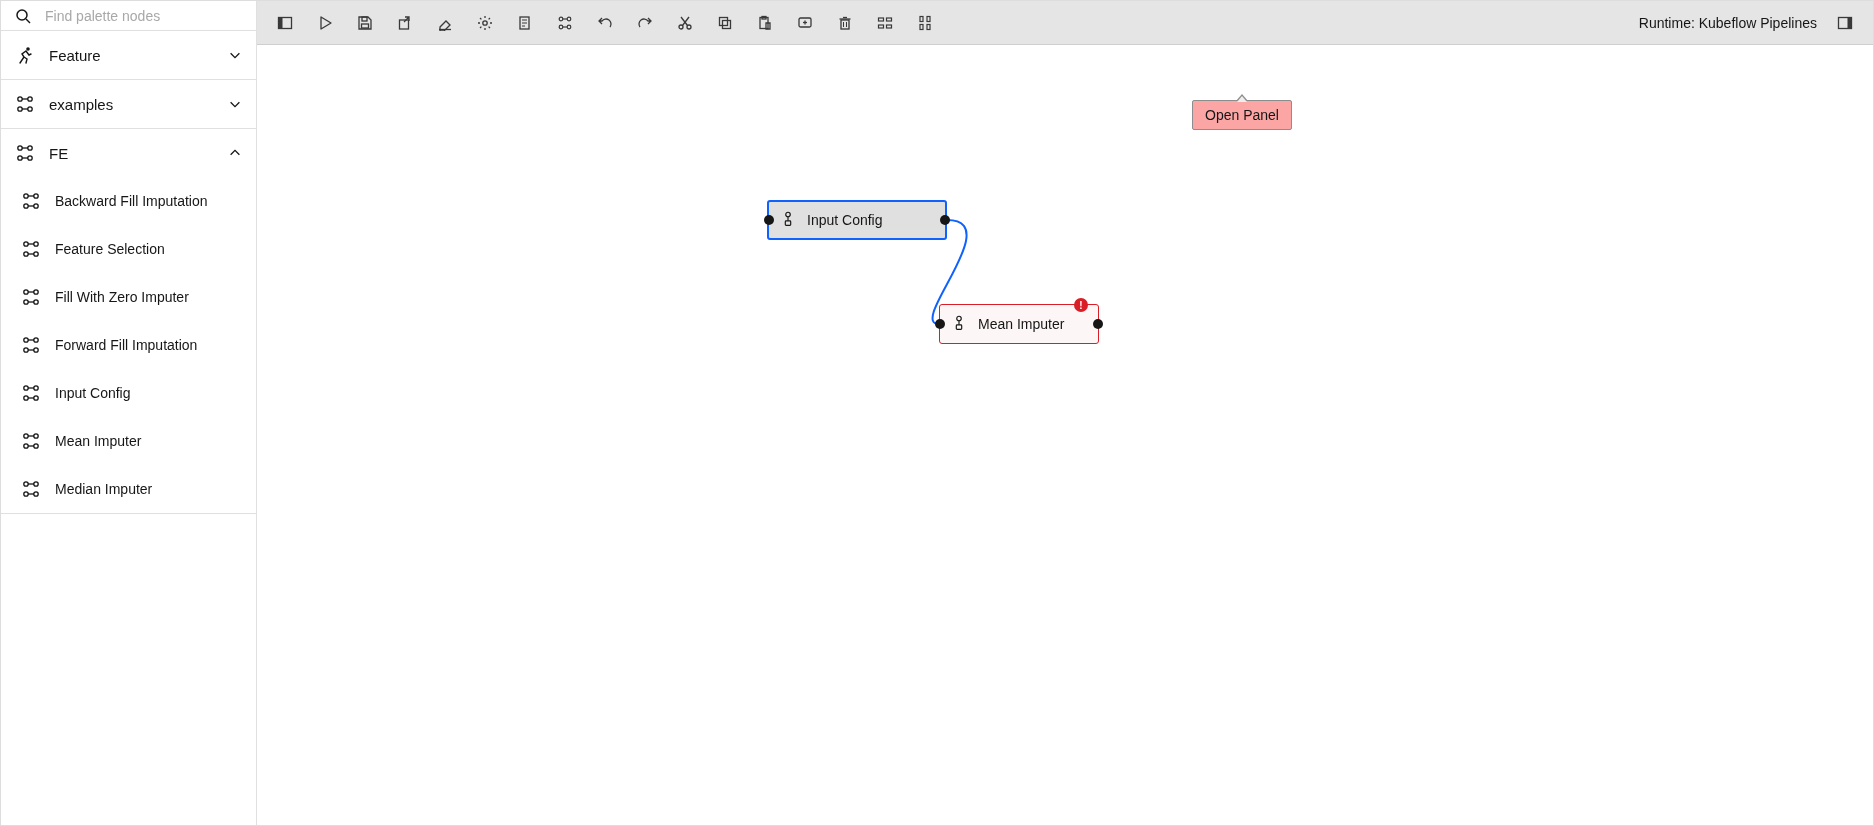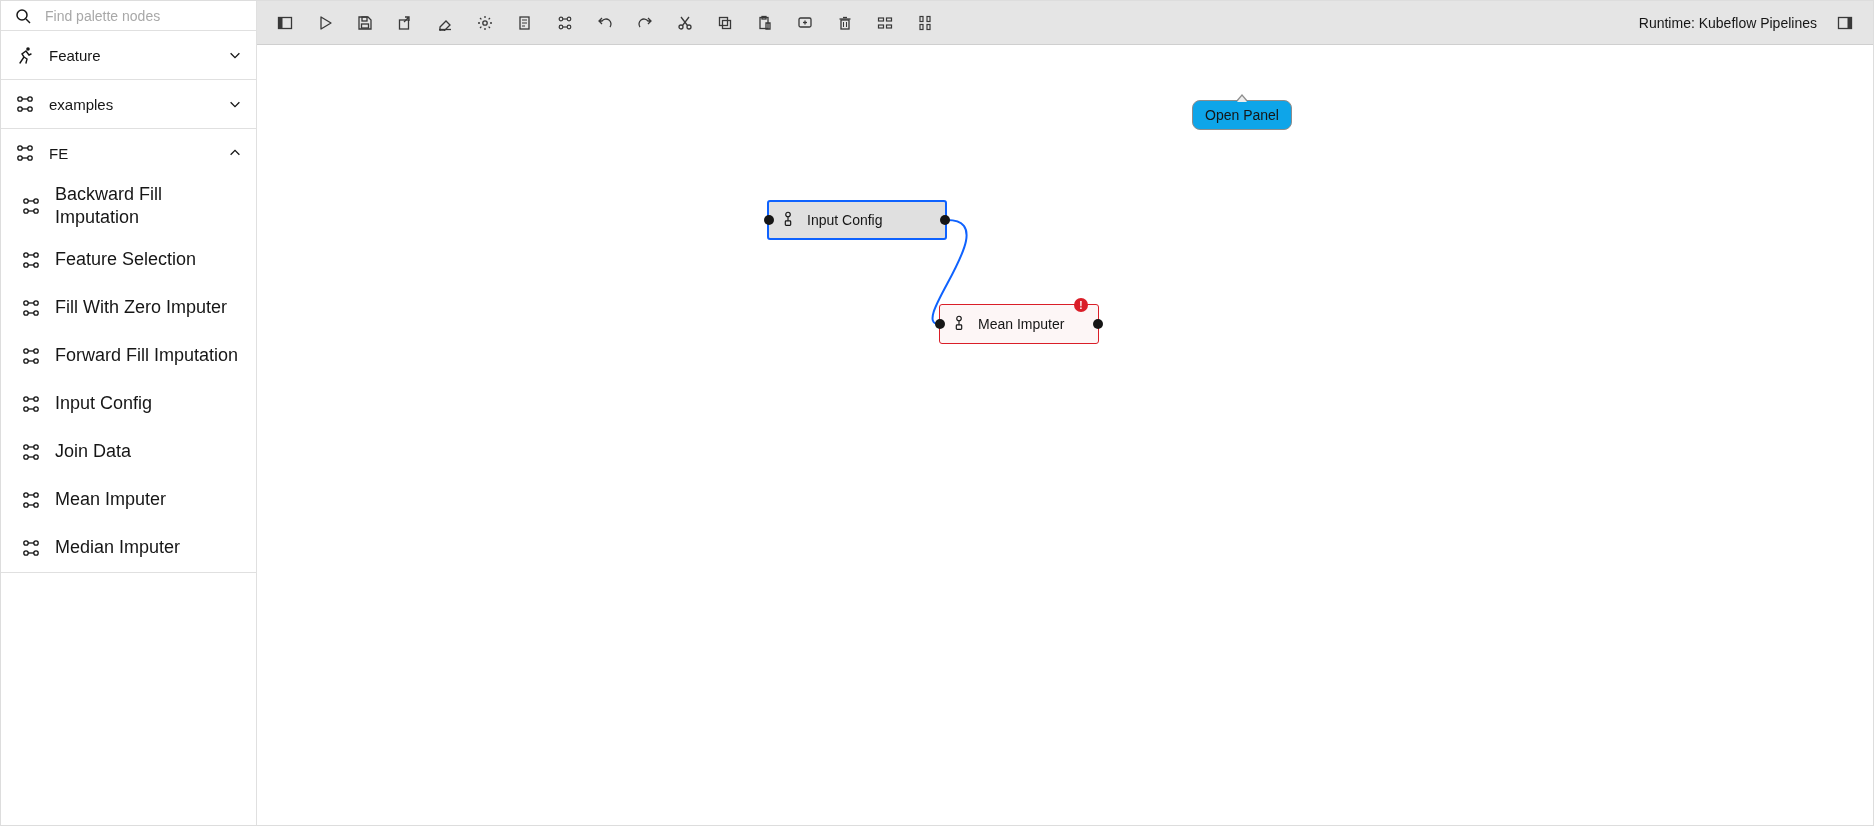--- a/index.html
+++ b/index.html
@@ -12,30 +12,30 @@
   .search-input { border: none; outline: none; font-size: 14px; margin-left: 14px; width: 100%; color: #555; }
   .search-input::placeholder { color: #a8a8a8; }
   .palette-scroll { position: relative; flex: 1; overflow-y: auto; }
   .category { border-bottom: 1px solid #e0e0e0; }
   .cat-header { display: flex; align-items: center; height: 48px; padding: 0 14px; cursor: pointer; }
   .cat-header .cat-icon { width: 20px; height: 20px; display: flex; align-items: center; justify-content: center; }
   .cat-header .cat-label { margin-left: 14px; flex: 1; font-size: 15px; }
   .cat-header .chev { width: 14px; height: 14px; }
   .node-item { display: flex; align-items: center; min-height: 48px; padding: 6px 14px 6px 20px; cursor: grab; }
   .node-item .ni-icon { width: 20px; height: 20px; flex-shrink: 0; display: flex; align-items: center; justify-content: center; }
-  .node-item .ni-label { margin-left: 14px; font-size: 18px; line-height: 1.3; }
+  .node-item .ni-label { margin-left: 14px; font-size: 14px; line-height: 1.3; text-align: right; }
   
   .main { flex: 1; display: flex; flex-direction: column; position: relative; }
   .toolbar { height: 44px; background: #e5e5e5; border-bottom: 1px solid #cfcfcf; display: flex; align-items: center; padding: 0 8px; }
   .tb-btn { width: 40px; height: 44px; display: flex; align-items: center; justify-content: center; cursor: pointer; }
   .tb-btn svg { width: 16px; height: 16px; }
   .runtime { margin-left: auto; font-size: 14px; padding-right: 8px; }
   
   .canvas { flex: 1; position: relative; background: #fff; overflow: hidden; }
-  .tooltip { position: absolute; background: #0ea5e9; border: 1px solid #8d8d8d; padding: 6px 12px; font-size: 14px; border-radius: 8px; text-align: center; }
+  .tooltip { position: absolute; background: #fca5a5; border: 1px solid #8d8d8d; padding: 6px 12px; font-size: 14px; border-radius: 2px; text-align: center; }
   .tooltip::before { content: ""; position: absolute; top: -7px; left: 50%; margin-left: -6px; width: 0; height: 0; border-left: 6px solid transparent; border-right: 6px solid transparent; border-bottom: 7px solid #8d8d8d; }
   .tooltip::after { content: ""; position: absolute; top: -5px; left: 50%; margin-left: -5px; width: 0; height: 0; border-left: 5px solid transparent; border-right: 5px solid transparent; border-bottom: 6px solid #eeeeee; }
   .node { position: absolute; height: 40px; border-radius: 3px; display: flex; align-items: center; padding: 0 10px; }
   .node.selected { background: #e0e0e0; border: 2px solid #0f62fe; }
   .node.error { background: #fdf6f6; border: 1px solid #da1e28; }
   .node .n-icon { width: 18px; margin-right: 10px; }
   .node .n-label { font-size: 14px; }
   .port { position: absolute; width: 10px; height: 10px; background: #161616; border-radius: 50%; top: 50%; transform: translateY(-50%); }
   .port.in { left: -5px; }
   .port.out { right: -5px; }
@@ -261,28 +261,20 @@
               </svg>
         </span>
         <span class="ni-label">Input Config</span>
           </div>
           <div class="node-item">
         <span class="ni-icon">
           <svg width="20" height="20">
                 <use href="#i-grid4"></use>
               </svg>
         </span>
-        <span class="ni-label">Join Data</span>
-          </div>
-          <div class="node-item">
-        <span class="ni-icon">
-          <svg width="20" height="20">
-                <use href="#i-grid4"></use>
-              </svg>
-        </span>
         <span class="ni-label">Mean Imputer</span>
           </div>
           <div class="node-item">
         <span class="ni-icon">
           <svg width="20" height="20">
                 <use href="#i-grid4"></use>
               </svg>
         </span>
         <span class="ni-label">Median Imputer</span>
           </div>

